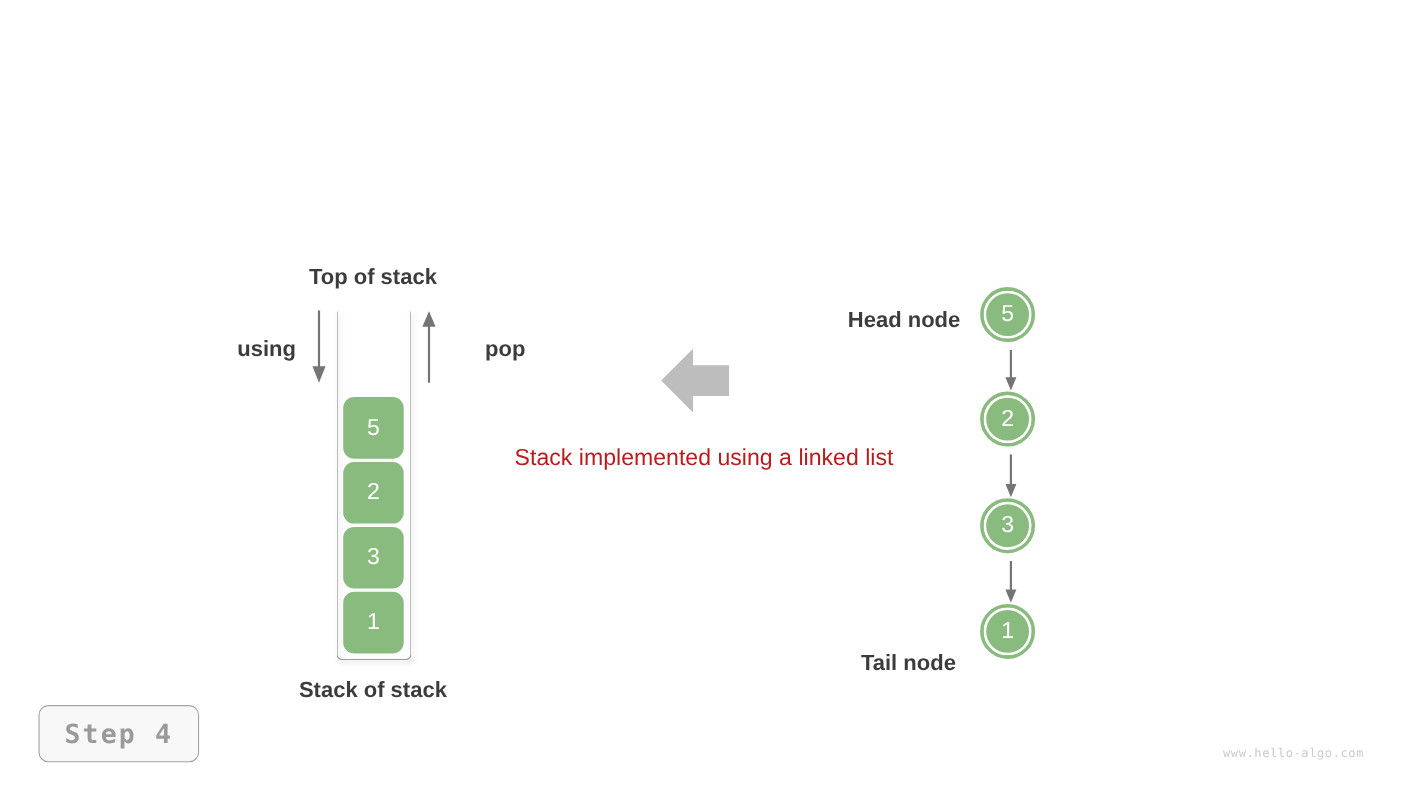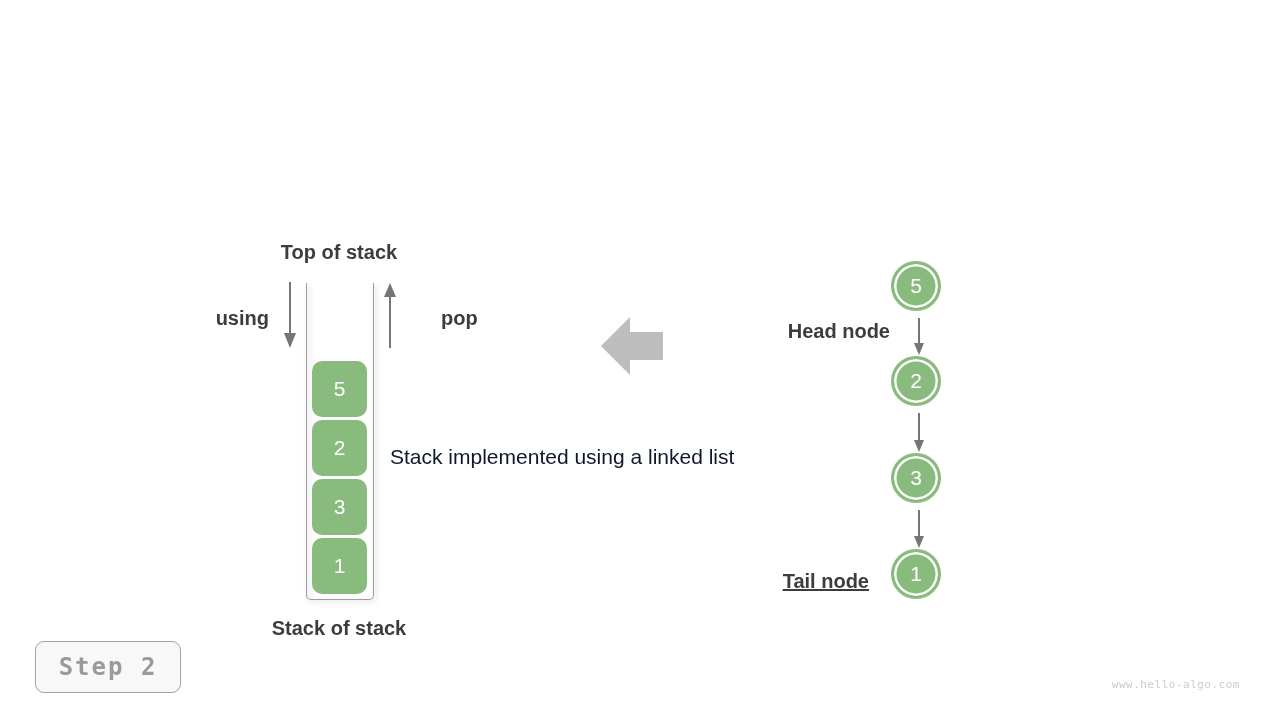--- a/index.html
+++ b/index.html
@@ -45,25 +45,24 @@
     color: #ffffff;
     font-size: 21px;
     display: flex; align-items: center; justify-content: center;
   }
 
   
   .caption {
     position: absolute;
     left: 390px; top: 405px;
     width: 500px;
-    text-align: left;
+    text-align: center;
     font-size: 21px;
-    color: #0f172a;
+    color: #b91c1c;
     white-space: nowrap;
-    margin-top: 40px;
   }
 
   
   .ll-node {
     position: absolute;
     left: 891px;
     width: 50px; height: 50px;
     border-radius: 50%;
     background: #8abb7e;
     border: 3px solid #8abb7e;
@@ -130,40 +129,40 @@
   <div class="stack-item" style="top:538px;">1</div>
 
   <div class="label center" style="left:239px; top:616px; width:200px;">Stack of stack</div>
 
   <svg style="left:601px; top:315px;" width="62" height="62" viewBox="0 0 62 62">
     <polygon points="0,31 29,2 29,17 62,17 62,45 29,45 29,60" fill="#bdbdbd"></polygon>
   </svg>
 
   <div class="caption">Stack implemented using a linked list</div>
 
-  <div class="label right" style="left:709px; top:279px; width:181px;margin-top:40px;">Head node</div>
-  <div class="label right" style="left:692px; top:569px; width:177px;text-decoration:underline;">Tail node</div>
+  <div class="label right" style="left:692px; top:279px; width:181px;">Head node</div>
+  <div class="label right" style="left:692px; top:591px; width:177px;">Tail node</div>
 
   <div class="ll-node" style="top:261px;">5</div>
   <div class="ll-node" style="top:356px;">2</div>
   <div class="ll-node" style="top:453px;">3</div>
   <div class="ll-node" style="top:549px;">1</div>
 
   <svg style="left:913px; top:318px;" width="12" height="38" viewBox="0 0 12 38">
     <line x1="6" y1="0" x2="6" y2="26" stroke="#757575" stroke-width="2"></line>
     <polygon points="1,25 11,25 6,37" fill="#757575"></polygon>
   </svg>
   <svg style="left:913px; top:413px;" width="12" height="40" viewBox="0 0 12 40">
     <line x1="6" y1="0" x2="6" y2="28" stroke="#757575" stroke-width="2"></line>
     <polygon points="1,27 11,27 6,39" fill="#757575"></polygon>
   </svg>
   <svg style="left:913px; top:510px;" width="12" height="39" viewBox="0 0 12 39">
     <line x1="6" y1="0" x2="6" y2="27" stroke="#757575" stroke-width="2"></line>
     <polygon points="1,26 11,26 6,38" fill="#757575"></polygon>
   </svg>
 
   <div class="step-badge">
-    <span>Step 2</span>
+    <span>Step 4</span>
   </div>
 
   <div class="watermark">www.hello-algo.com</div>
 
 </div>
 
 </body></html>

